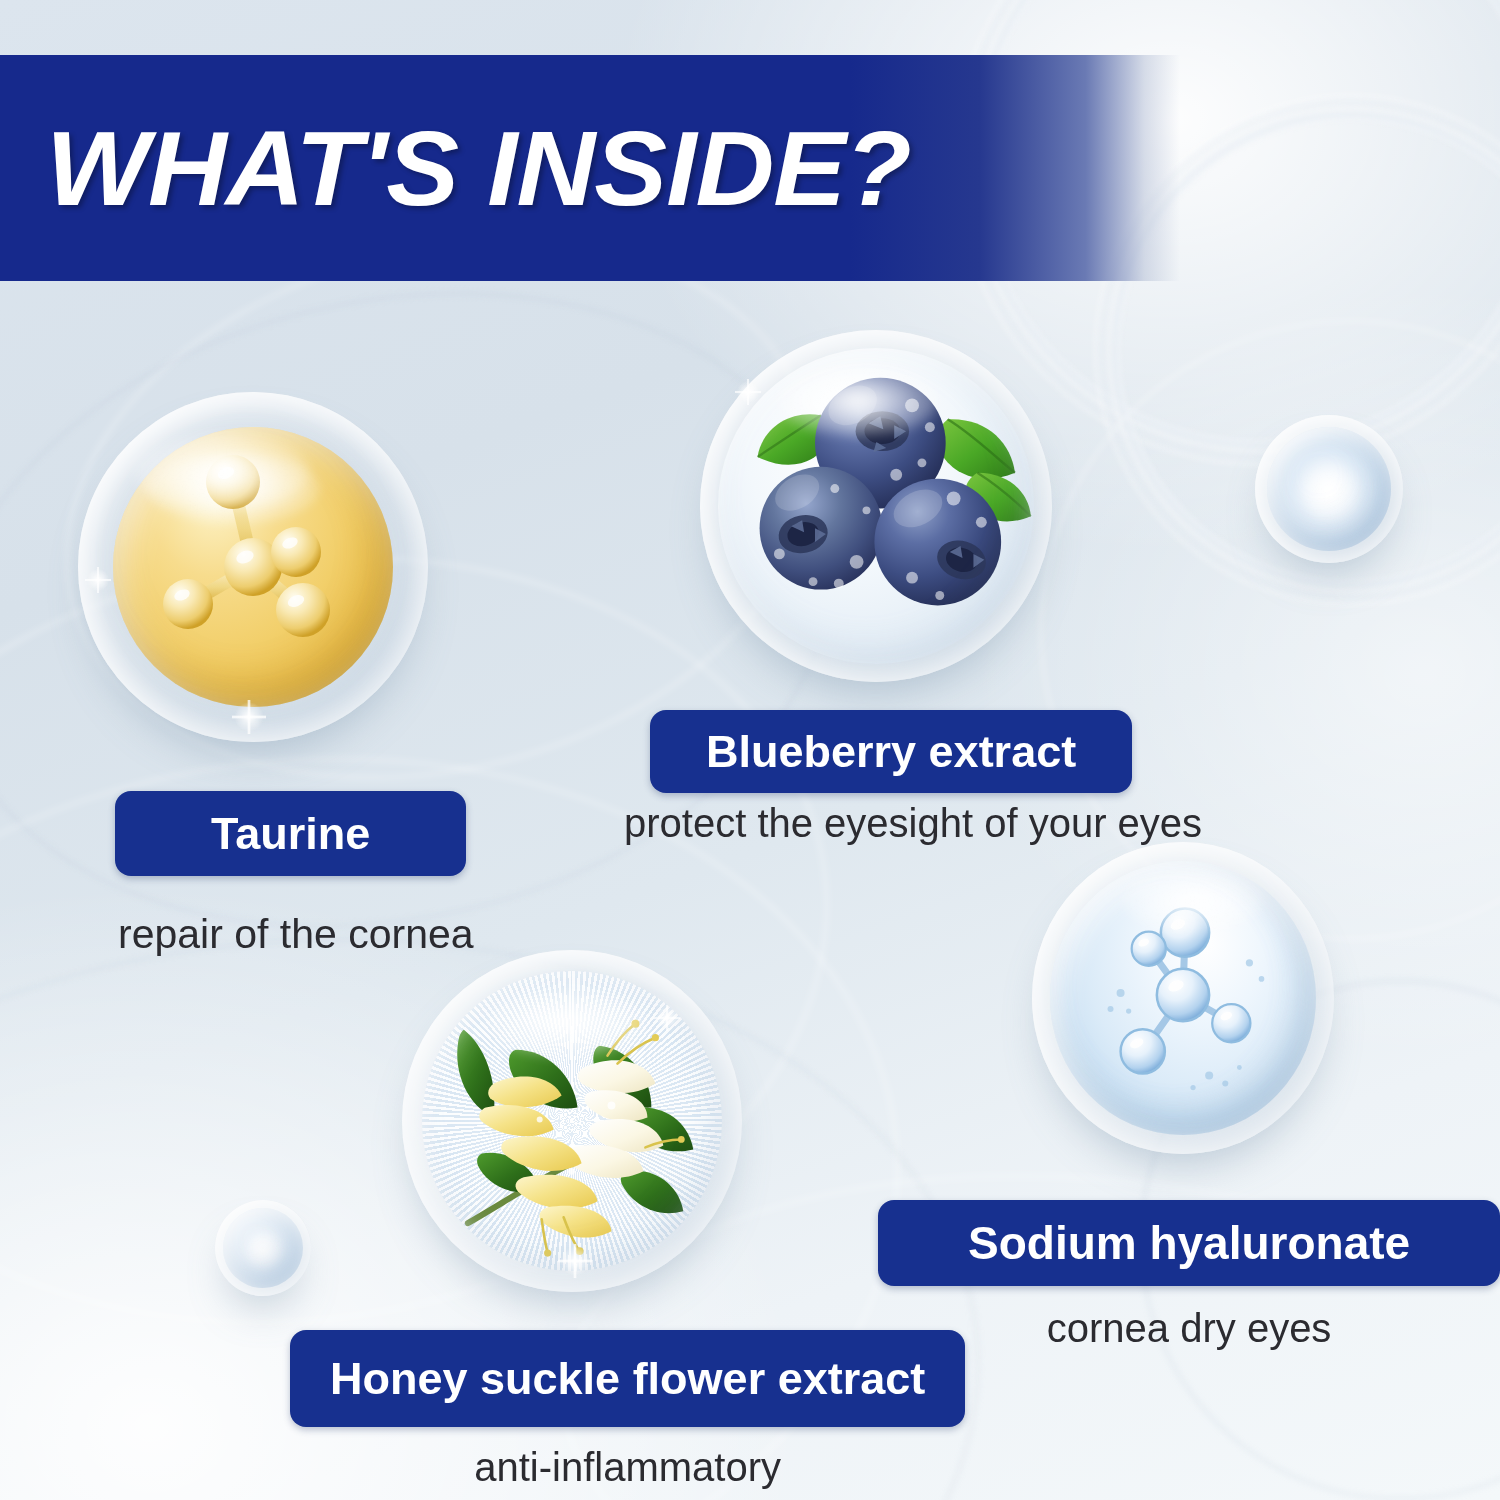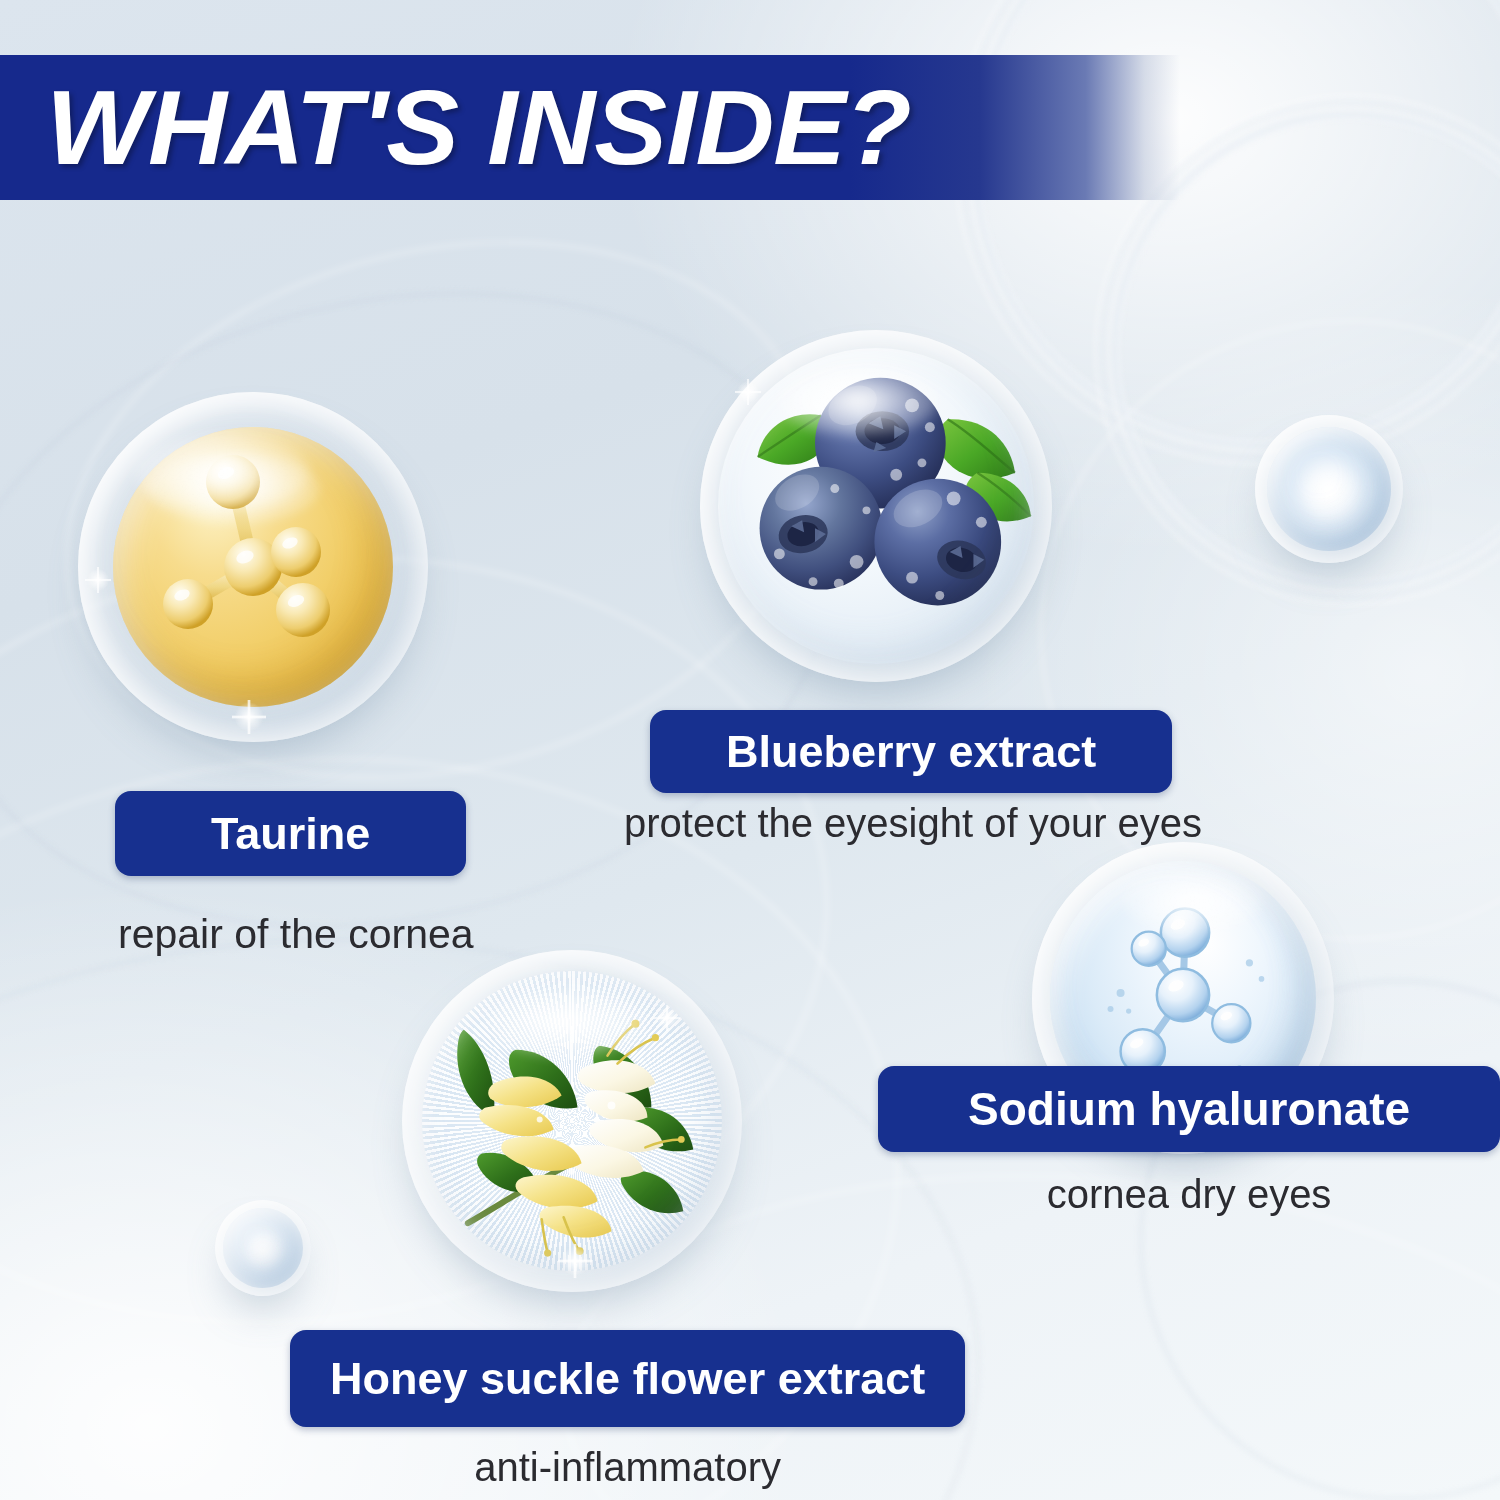--- a/index.html
+++ b/index.html
@@ -41,21 +41,21 @@
       0 0 0 13px rgba(255,255,255,.34),
       0 0 0 22px rgba(196,212,226,.13),
       0 0 0 27px rgba(255,255,255,.26);
     filter:blur(2.5px);
   }
 
   
   .banner {
     position:absolute;
     left:0; top:55px;
-    width:1180px; height:145px;
+    width:1180px; height:226px;
     background:linear-gradient(90deg,
         #16298c 0%, #16298c 72%,
         #26388f 83%, #6a7ab4 92%,
         rgba(170,182,208,.45) 97%, rgba(210,220,232,0) 100%);
     display:flex; align-items:center;
     z-index:6;
   }
   .banner-title {
     margin-left:46px;
     color:#ffffff;
@@ -192,24 +192,24 @@
     line-height:1.1;
     white-space:nowrap;
   }
 
   
   #lg-taurine   { left:115px;  top:791px;  }
   #lg-taurine   .badge   { padding:20px 96px; font-size:45px; }
   #lg-taurine   .caption { margin-top:36px; font-size:41px; text-align:center; padding-left:3px; }
 
   #lg-blueberry { left:650px;  top:710px;  }
-  #lg-blueberry .badge   { padding:19px 76px; font-size:45px; }
+  #lg-blueberry .badge   { padding:19px 56px; font-size:45px; }
   #lg-blueberry .caption { margin-top:8px; font-size:40px; text-align:center; margin-left:-26px; }
 
-  #lg-sodium    { left:878px;  top:1066px; }
+  #lg-sodium    { left:878px;  top:1200px; }
   #lg-sodium    .badge   { padding:20px 90px; font-size:46px; }
   #lg-sodium    .caption { margin-top:20px; font-size:40px; text-align:center; }
 
   #lg-honey     { left:290px;  top:1330px; }
   #lg-honey     .badge   { padding:26px 40px; font-size:45px; }
   #lg-honey     .caption { margin-top:18px; font-size:40px; text-align:center; }
 </style>
 </head>
 <body>
 

